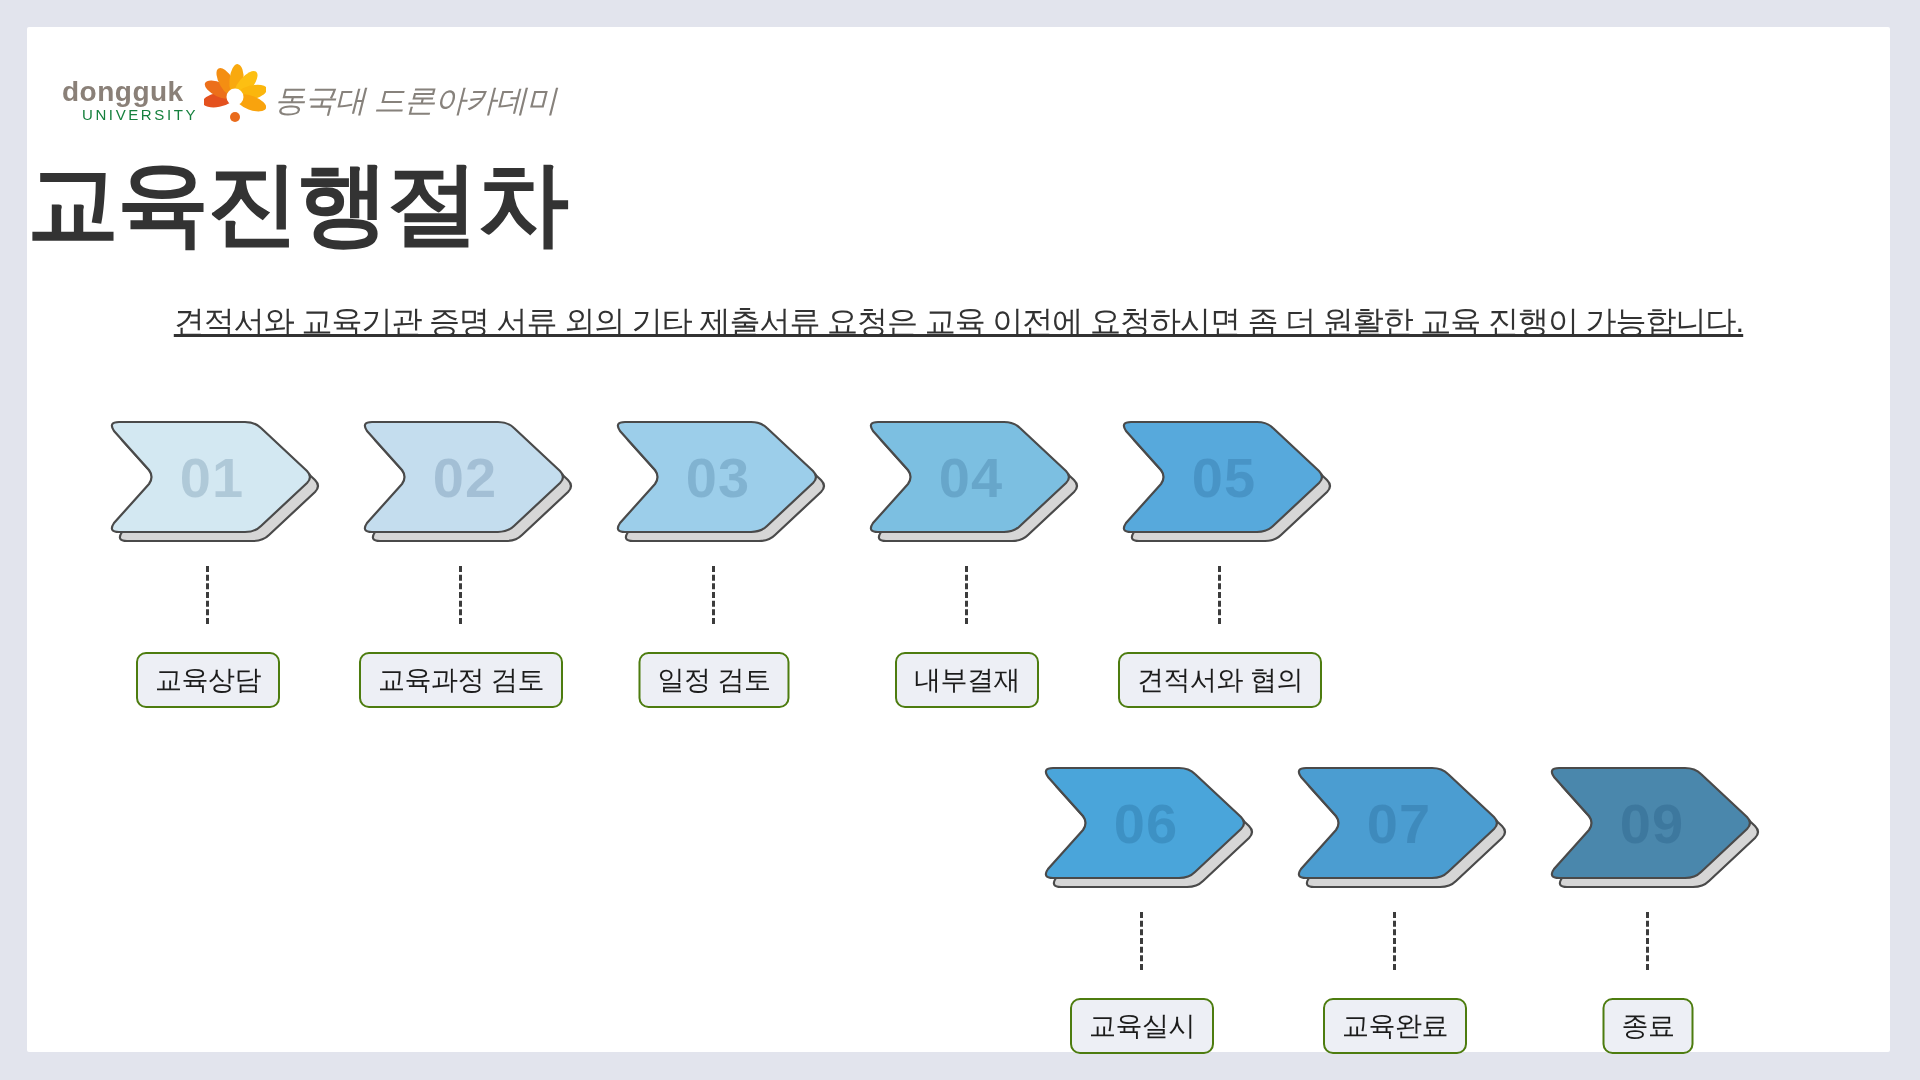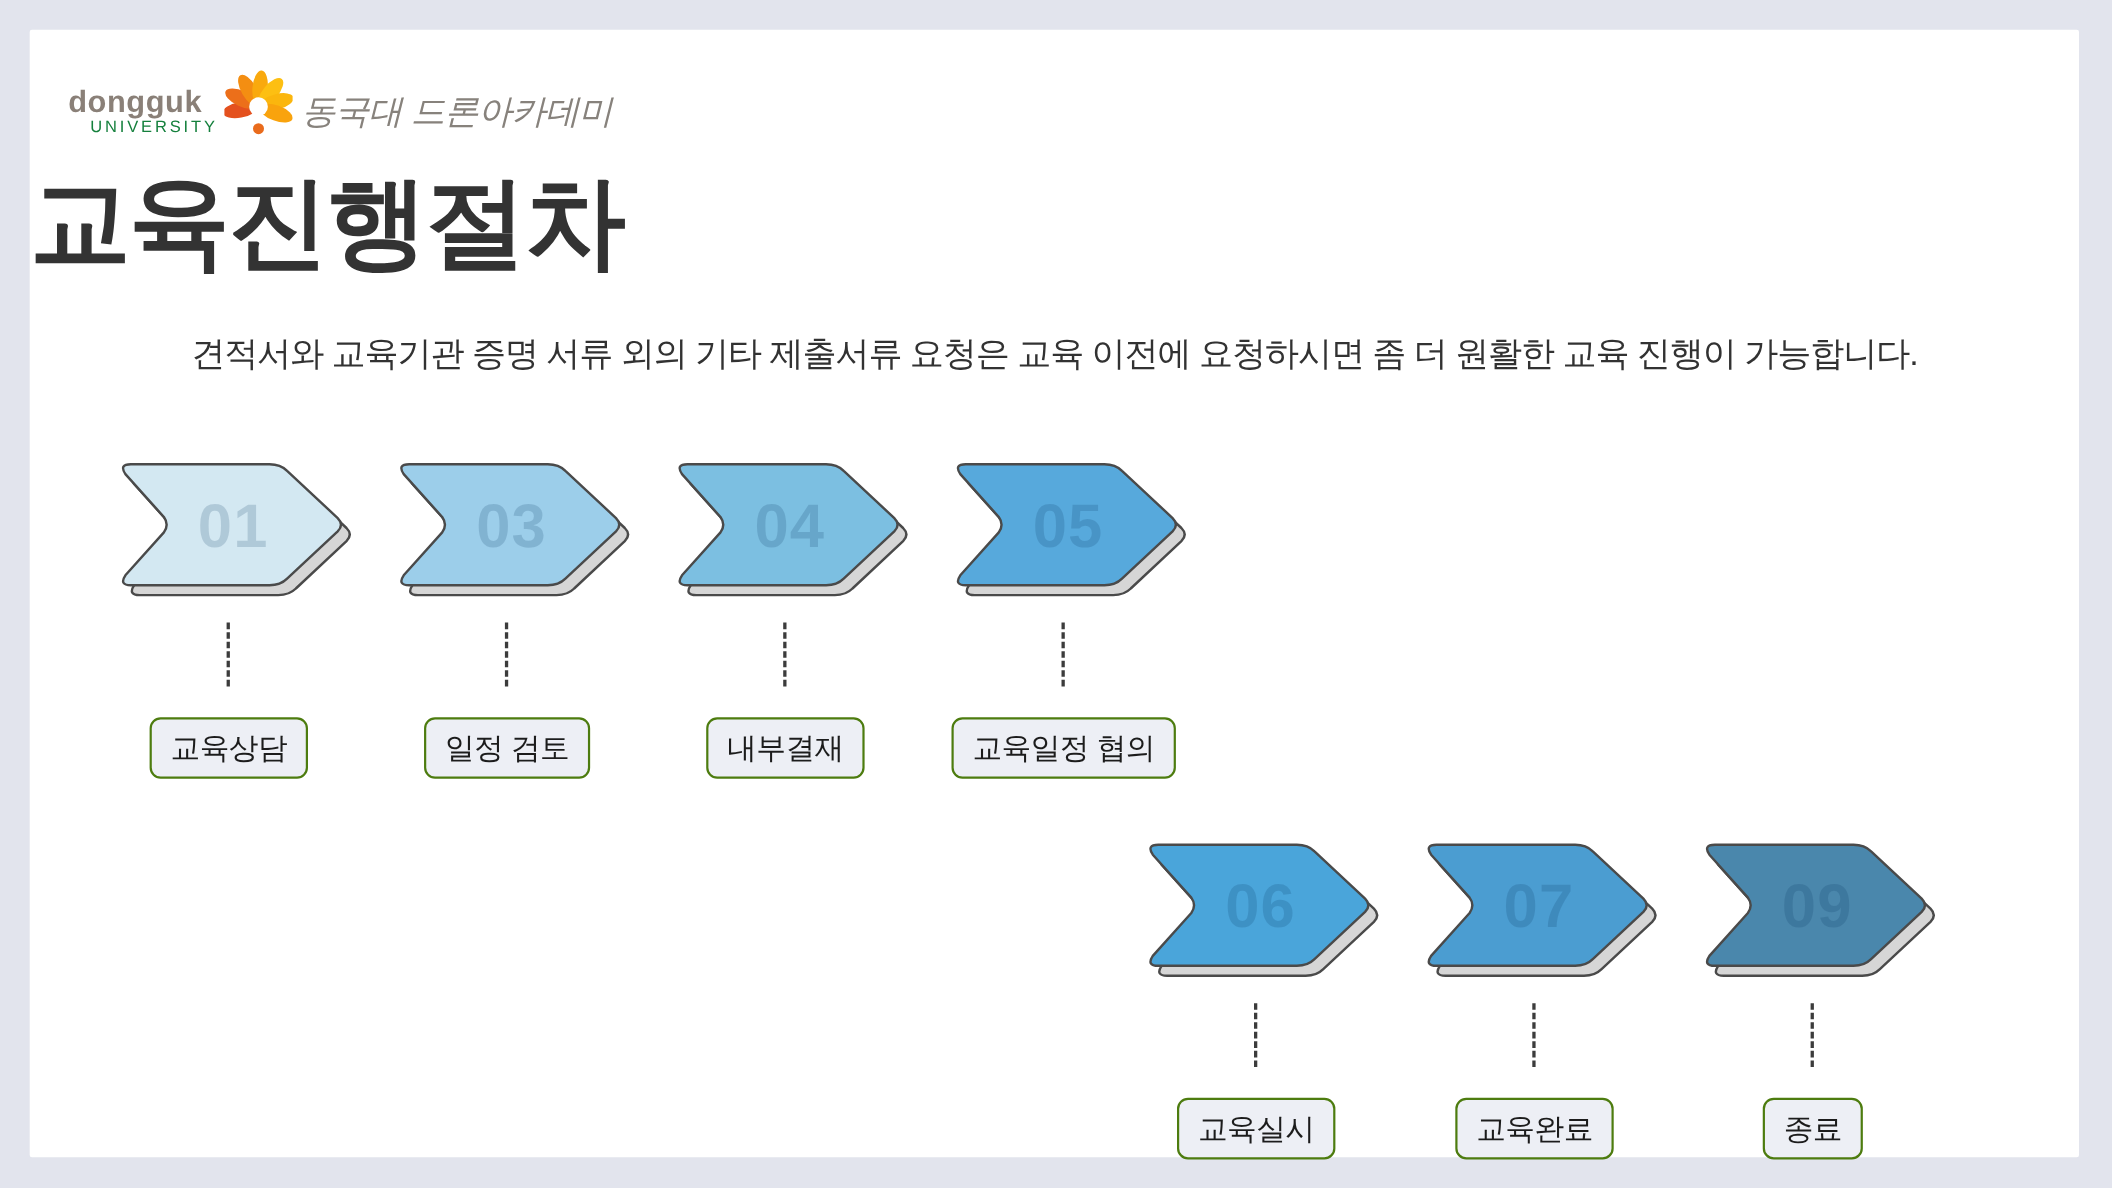--- a/index.html
+++ b/index.html
@@ -24,21 +24,21 @@
   .logo-icon { margin: -6px 8px 0 6px; }
   .academy-name { font-size: 31px; font-weight: 500; color: #87827c; letter-spacing: -0.5px; font-style: italic; }
 
   
   .page-title {
     position: absolute; left: 0; top: 124px; width: 100%; text-align: left;
     font-size: 92px; font-weight: 900; color: #333333; letter-spacing: -2px; line-height: 104px;
   }
   .page-subtitle {
     position: absolute; left: 0; top: 274px; width: 100%; text-align: center;
-    font-size: 31px; font-weight: normal; color: #323232; letter-spacing: -1px;
+    font-size: 31px; font-weight: normal; color: #323232; letter-spacing: -1px; text-decoration: underline;
   }
 
   
   .flow-row { position: absolute; display: flex; gap: 27px; }
   .flow-row-1 { left: 78px;  top: 393px; }
   .flow-row-2 { left: 1012px; top: 739px; }
 
   .step { position: relative; width: 226px; height: 290px; }
   .step svg.arrow { display: block; }
   .step .connector {
@@ -92,20 +92,29 @@
   <div class="step">
     <svg class="arrow" width="222" height="124" viewBox="0 0 222 124">
       <path class="arrow-shadow" transform="translate(8,9)" d="M 14,2 L 140,2 Q 150,2 156,8 L 202,51 Q 208,57 202,63 L 156,106 Q 150,112 140,112 L 14,112 Q 3,112 9,103 L 44,64 Q 49,57 44,50 L 9,11 Q 3,2 14,2 Z" fill="#d6d6d6" stroke="#4a4a4a" stroke-width="2.2" stroke-linejoin="round"></path>
       <path class="arrow-main" d="M 14,2 L 140,2 Q 150,2 156,8 L 202,51 Q 208,57 202,63 L 156,106 Q 150,112 140,112 L 14,112 Q 3,112 9,103 L 44,64 Q 49,57 44,50 L 9,11 Q 3,2 14,2 Z" fill="#d3e8f2" stroke="#4a4a4a" stroke-width="2.2" stroke-linejoin="round"></path>
       <text class="arrow-number" x="107" y="77" text-anchor="middle" fill="rgba(0,48,90,0.17)">01</text>
     </svg>
     <div class="connector"></div>
     <div class="step-label">교육상담</div>
   </div>
 
+  <div class="step">
+    <svg class="arrow" width="222" height="124" viewBox="0 0 222 124">
+      <path class="arrow-shadow" transform="translate(8,9)" d="M 14,2 L 140,2 Q 150,2 156,8 L 202,51 Q 208,57 202,63 L 156,106 Q 150,112 140,112 L 14,112 Q 3,112 9,103 L 44,64 Q 49,57 44,50 L 9,11 Q 3,2 14,2 Z" fill="#d6d6d6" stroke="#4a4a4a" stroke-width="2.2" stroke-linejoin="round"></path>
+      <path class="arrow-main" d="M 14,2 L 140,2 Q 150,2 156,8 L 202,51 Q 208,57 202,63 L 156,106 Q 150,112 140,112 L 14,112 Q 3,112 9,103 L 44,64 Q 49,57 44,50 L 9,11 Q 3,2 14,2 Z" fill="#c4ddee" stroke="#4a4a4a" stroke-width="2.2" stroke-linejoin="round"></path>
+      <text class="arrow-number" x="107" y="77" text-anchor="middle" fill="rgba(0,48,90,0.17)">02</text>
+    </svg>
+    <div class="connector"></div>
+    <div class="step-label">교육과정 검토</div>
+  </div>
 
   <div class="step">
     <svg class="arrow" width="222" height="124" viewBox="0 0 222 124">
       <path class="arrow-shadow" transform="translate(8,9)" d="M 14,2 L 140,2 Q 150,2 156,8 L 202,51 Q 208,57 202,63 L 156,106 Q 150,112 140,112 L 14,112 Q 3,112 9,103 L 44,64 Q 49,57 44,50 L 9,11 Q 3,2 14,2 Z" fill="#d6d6d6" stroke="#4a4a4a" stroke-width="2.2" stroke-linejoin="round"></path>
       <path class="arrow-main" d="M 14,2 L 140,2 Q 150,2 156,8 L 202,51 Q 208,57 202,63 L 156,106 Q 150,112 140,112 L 14,112 Q 3,112 9,103 L 44,64 Q 49,57 44,50 L 9,11 Q 3,2 14,2 Z" fill="#9cceea" stroke="#4a4a4a" stroke-width="2.2" stroke-linejoin="round"></path>
       <text class="arrow-number" x="107" y="77" text-anchor="middle" fill="rgba(0,48,90,0.17)">03</text>
     </svg>
     <div class="connector"></div>
     <div class="step-label">일정 검토</div>
   </div>
@@ -120,21 +129,21 @@
     <div class="step-label">내부결재</div>
   </div>
 
   <div class="step">
     <svg class="arrow" width="222" height="124" viewBox="0 0 222 124">
       <path class="arrow-shadow" transform="translate(8,9)" d="M 14,2 L 140,2 Q 150,2 156,8 L 202,51 Q 208,57 202,63 L 156,106 Q 150,112 140,112 L 14,112 Q 3,112 9,103 L 44,64 Q 49,57 44,50 L 9,11 Q 3,2 14,2 Z" fill="#d6d6d6" stroke="#4a4a4a" stroke-width="2.2" stroke-linejoin="round"></path>
       <path class="arrow-main" d="M 14,2 L 140,2 Q 150,2 156,8 L 202,51 Q 208,57 202,63 L 156,106 Q 150,112 140,112 L 14,112 Q 3,112 9,103 L 44,64 Q 49,57 44,50 L 9,11 Q 3,2 14,2 Z" fill="#57a9dc" stroke="#4a4a4a" stroke-width="2.2" stroke-linejoin="round"></path>
       <text class="arrow-number" x="107" y="77" text-anchor="middle" fill="rgba(0,48,90,0.17)">05</text>
     </svg>
     <div class="connector"></div>
-    <div class="step-label">교육일정 협의</div>
+    <div class="step-label">견적서와 협의</div>
   </div>
 </div>
     <div class="flow-row flow-row-2" id="flow-row-1">
   <div class="step">
     <svg class="arrow" width="222" height="124" viewBox="0 0 222 124">
       <path class="arrow-shadow" transform="translate(8,9)" d="M 14,2 L 140,2 Q 150,2 156,8 L 202,51 Q 208,57 202,63 L 156,106 Q 150,112 140,112 L 14,112 Q 3,112 9,103 L 44,64 Q 49,57 44,50 L 9,11 Q 3,2 14,2 Z" fill="#d6d6d6" stroke="#4a4a4a" stroke-width="2.2" stroke-linejoin="round"></path>
       <path class="arrow-main" d="M 14,2 L 140,2 Q 150,2 156,8 L 202,51 Q 208,57 202,63 L 156,106 Q 150,112 140,112 L 14,112 Q 3,112 9,103 L 44,64 Q 49,57 44,50 L 9,11 Q 3,2 14,2 Z" fill="#4aa5da" stroke="#4a4a4a" stroke-width="2.2" stroke-linejoin="round"></path>
       <text class="arrow-number" x="107" y="77" text-anchor="middle" fill="rgba(0,48,90,0.17)">06</text>
     </svg>
     <div class="connector"></div>

